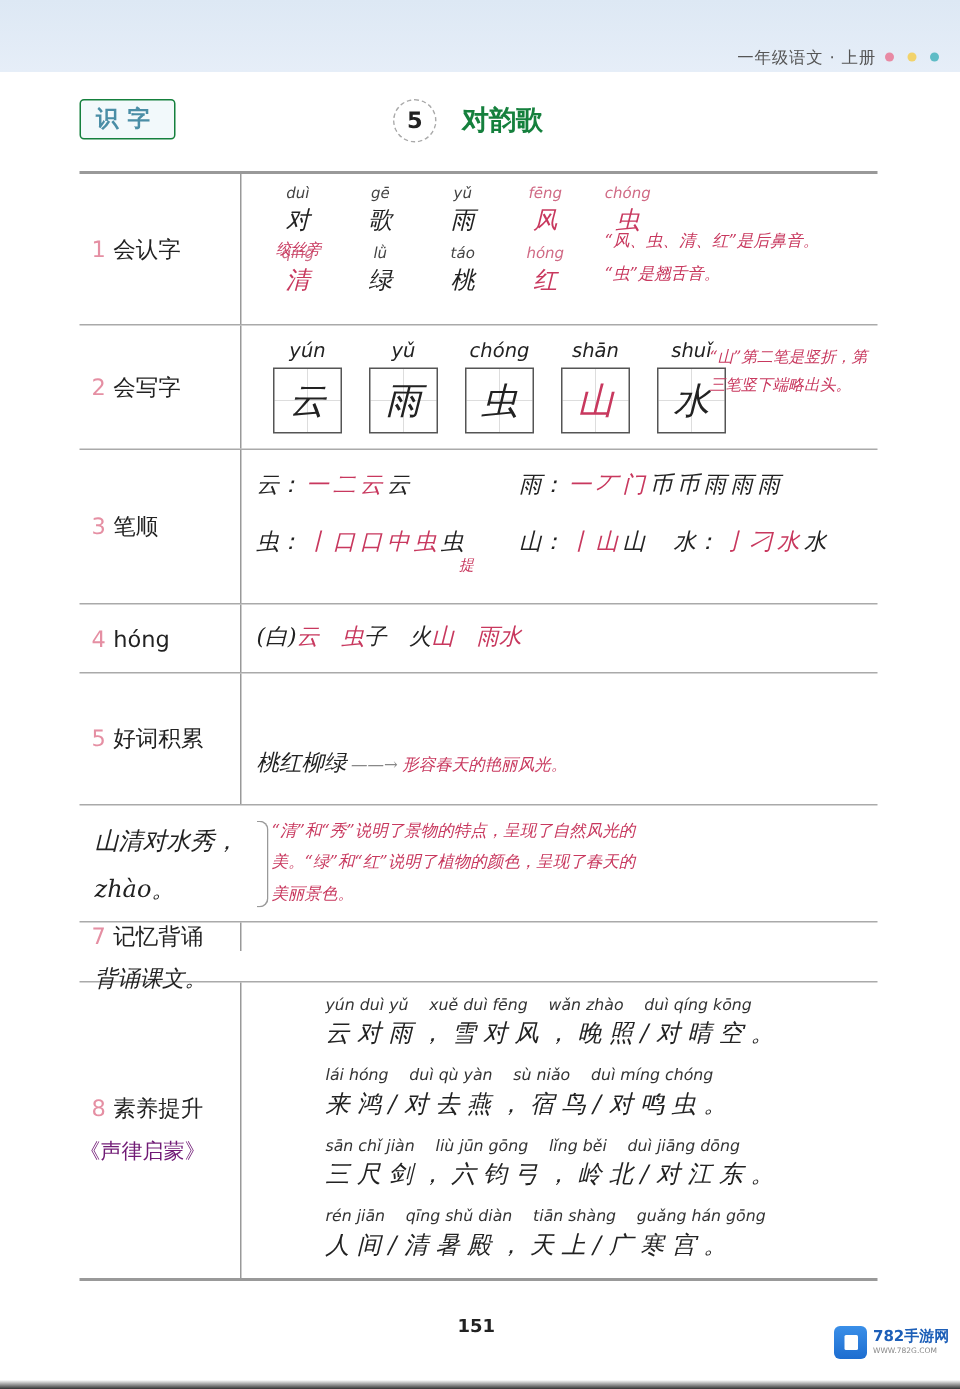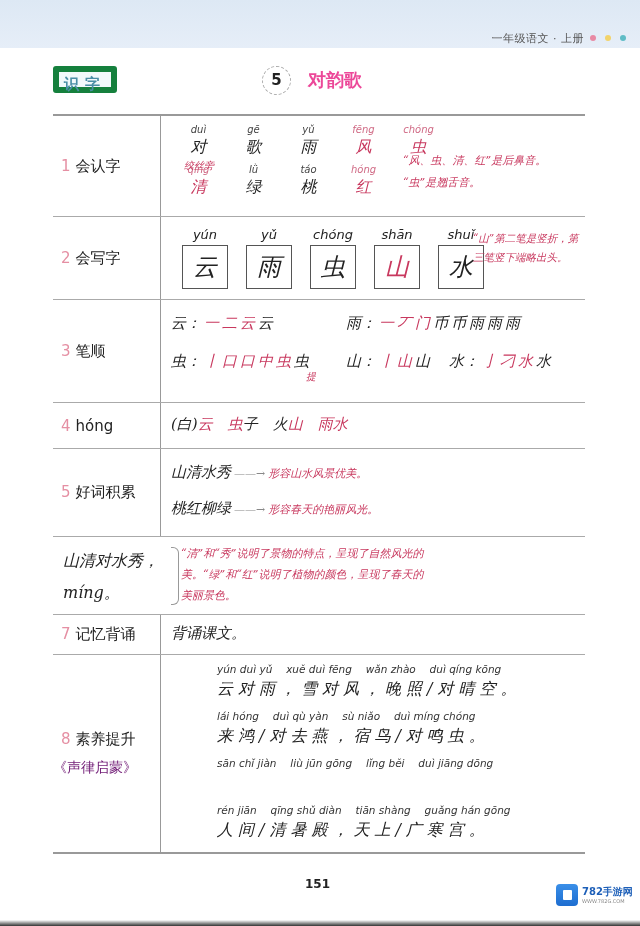--- a/index.html
+++ b/index.html
@@ -12,31 +12,31 @@
   }
   .book-tag {
     position: absolute; right: 56px; top: 31px; font-size: 11px; color: #555;
     font-family: "DejaVu Sans", sans-serif; letter-spacing: 0.5px;
   }
   .dots { position: absolute; right: 14px; top: 35px; display: flex; gap: 9px; }
   .dot { width: 6px; height: 6px; border-radius: 50%; display: block; }
 
   .lesson-tag {
     position: absolute; left: 53px; top: 66px; width: 64px; height: 27px;
-    border: 6px solid #15803d; border-radius: 3px; background: #f2f9fb;
+    border: 1px solid #15803d; border-radius: 3px; background: #f2f9fb;
     color: #4a8ea6; font-family: "DejaVu Serif", serif; font-size: 15px;
     font-weight: bold; text-align: center; line-height: 25px; letter-spacing: 6px;
   }
   .lesson-num {
     position: absolute; left: 262px; top: 66px; width: 29px; height: 29px;
     border: 1px dashed #aaa; border-radius: 50%; text-align: center;
     line-height: 27px; font-size: 15px; font-weight: bold; color: #222;
   }
   .lesson-title {
-    position: absolute; left: 308px; top: 68px; font-size: 18px; font-weight: bold; color: #ec4899;
+    position: absolute; left: 308px; top: 68px; font-size: 18px; font-weight: bold; color: #15803d;
   }
 
   .table {
     position: absolute; left: 53px; top: 114px; width: 532px;
     border-top: 2px solid #999; border-bottom: 2px solid #999;
   }
   .row { display: flex; border-bottom: 1px solid #aaa; }
   .row:last-child { border-bottom: none; }
   .label-cell {
     width: 108px; border-right: 1px solid #999; display: flex; flex-direction: column;
@@ -91,21 +91,21 @@
   .phrase .arrow { color: #888; font-size: 11px; margin: 0 3px; }
   .phrase .expl { color: #c8385e; font-size: 11px; }
 
   
   .r6 { height: 78px; }
   .key-lines { position: absolute; left: 10px; top: 8px; font-family: "DejaVu Serif", serif; font-size: 16px; line-height: 32px; }
   .brace { position: absolute; left: 118px; top: 10px; width: 8px; height: 58px; border: 1px solid #999; border-left: none; border-radius: 0 6px 6px 0; }
   .r6-note { position: absolute; left: 128px; top: 6px; font-size: 11px; line-height: 21px; width: 250px; }
 
   
-  .r7 { height: 40px; }
+  .r7 { height: 40px; flex-direction: column; }
   .recite { position: absolute; left: 10px; top: 9px; font-family: "DejaVu Serif", serif; font-size: 15px; }
 
   
   .r8 { height: 197px; }
   .verse { position: absolute; left: 56px; }
   .verse-py { font-size: 10.5px; color: #333; white-space: nowrap; display: block; }
   .verse-hz { font-family: "DejaVu Serif", serif; font-size: 16px; letter-spacing: 5px; white-space: nowrap; display: block; margin-top: 2px; }
 
   .page-num {
     position: absolute; left: 305px; top: 877px; font-size: 12px; font-weight: bold; color: #222;
@@ -257,34 +257,31 @@
         <span>(白)</span><span class="red">云</span><span>　</span><span class="red">虫</span><span>子</span><span>　</span><span>火</span><span class="red">山</span><span>　</span><span class="red">雨水</span>
       </div>
     </div>
   </div>
 
   <div class="row r5">
     <div class="label-cell">
       <div class="label"><span class="num">5</span><span>好词积累</span></div>
     </div>
     <div class="content-cell">
-      <div class="phrase" style="top:14px">
-        <span>山清水秀</span><span class="arrow">——→</span><span class="expl">形容山水风景优美。</span>
-      </div>
       <div class="phrase" style="top:50px">
         <span>桃红柳绿</span><span class="arrow">——→</span><span class="expl">形容春天的艳丽风光。</span>
       </div>
     </div>
   </div>
 
   <div class="row r6">
     <div class="content-cell">
       <div class="key-lines">
         <div>山清对水秀，</div>
-        <div>míng。</div>
+        <div>zhào。</div>
       </div>
       <div class="brace"></div>
       <div class="r6-note pink-note">“清”和“秀”说明了景物的特点，呈现了自然风光的美。“绿”和“红”说明了植物的颜色，呈现了春天的美丽景色。</div>
     </div>
   </div>
 
   <div class="row r7">
     <div class="label-cell">
       <div class="label"><span class="num">7</span><span>记忆背诵</span></div>
     </div>
@@ -302,20 +299,21 @@
       <div class="verse" style="top:8px">
         <span class="verse-py">yún duì yǔ　 xuě duì fēng　 wǎn zhào　 duì qíng kōng</span>
         <span class="verse-hz">云对雨，雪对风，晚照/对晴空。</span>
       </div>
       <div class="verse" style="top:55px">
         <span class="verse-py">lái hóng　 duì qù yàn　 sù niǎo　 duì míng chóng</span>
         <span class="verse-hz">来鸿/对去燕，宿鸟/对鸣虫。</span>
       </div>
       <div class="verse" style="top:102px">
         <span class="verse-py">sān chǐ jiàn　 liù jūn gōng　 lǐng běi　 duì jiāng dōng</span>
+        <span class="verse-hz">三尺剑，六钧弓，岭北/对江东。</span>
       </div>
       <div class="verse" style="top:149px">
         <span class="verse-py">rén jiān　 qīng shǔ diàn　 tiān shàng　 guǎng hán gōng</span>
         <span class="verse-hz">人间/清暑殿，天上/广寒宫。</span>
       </div>
     </div>
   </div>
 </div>
 
 <div class="page-num">151</div>

